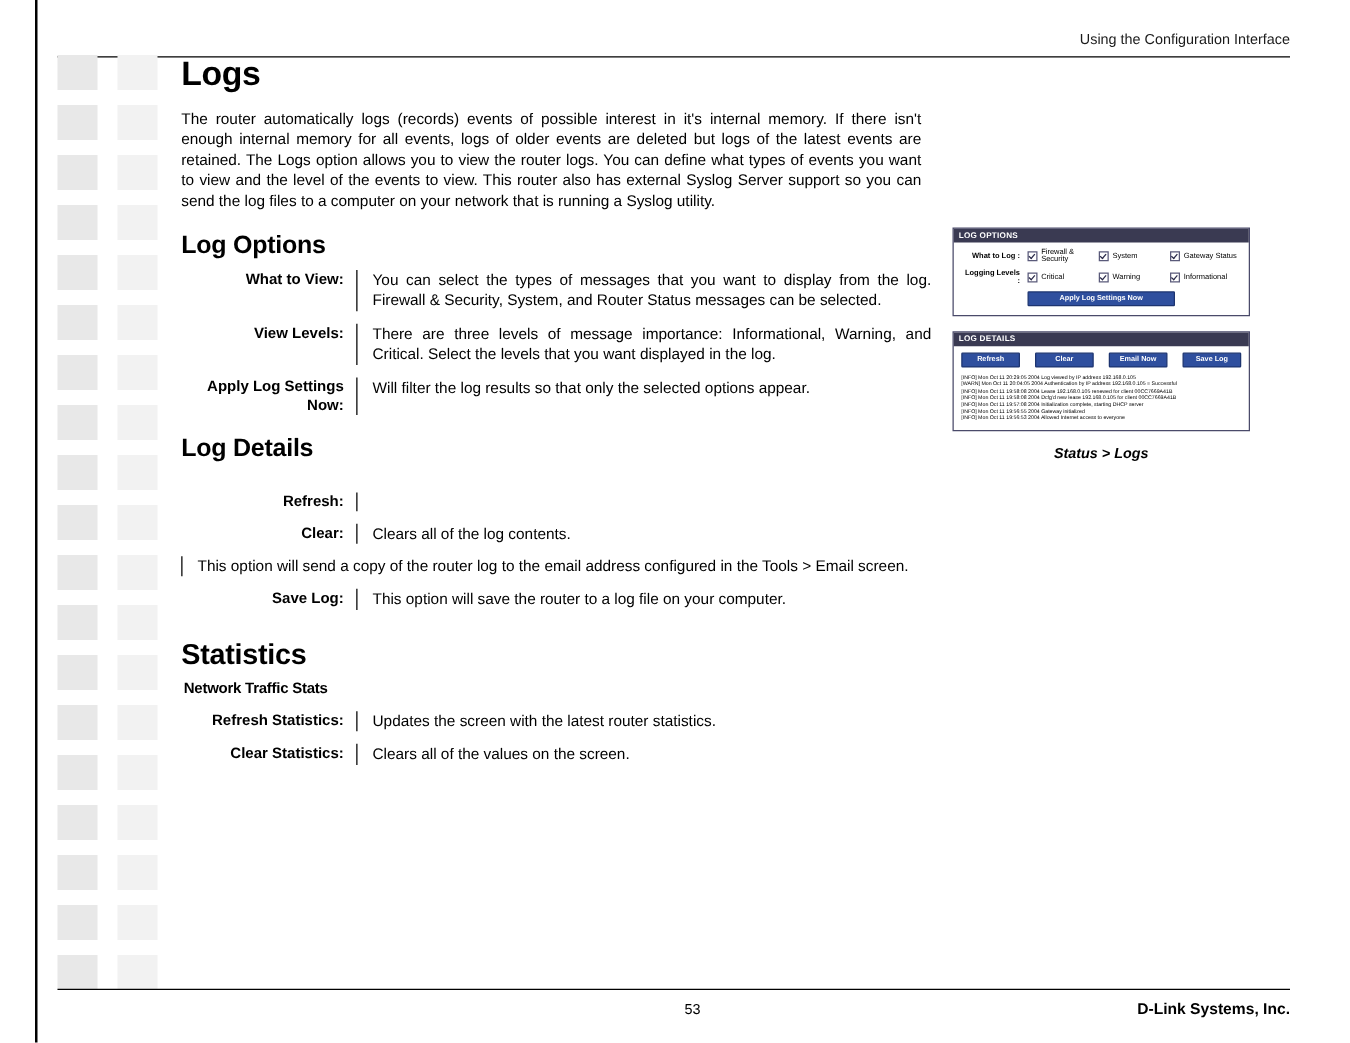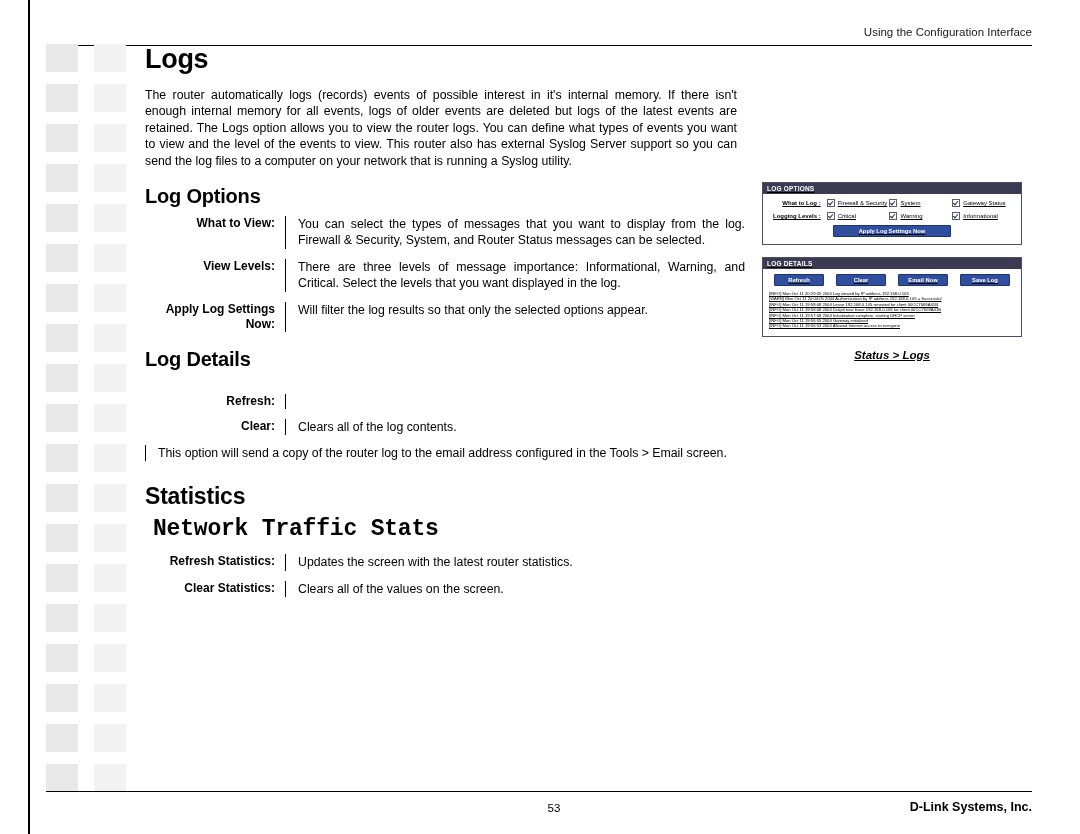--- a/index.html
+++ b/index.html
@@ -84,25 +84,24 @@
     margin: 16px 0 8px 0;
     letter-spacing: -0.2px;
   }
   h2.statistics {
     font-size: 23px;
     font-weight: bold;
     margin: 22px 0 6px 0;
     letter-spacing: -0.2px;
   }
   h3.netstats {
-    font-size: 23px;
-    font-weight: bold;
-    margin: 6px 0 8px 8px;
+    font-size: 12px;
+    font-weight: bold;
+    margin: 6px 0 8px 2px;
     letter-spacing: -0.2px;
-    font-family: Liberation Mono, monospace;
   }
 
   p.intro {
     font-size: 12.3px;
     line-height: 16.4px;
     text-align: justify;
     margin: 12px 0 4px 0;
     width: 592px;
   }
 
@@ -134,22 +133,21 @@
   }
   .defrow.narrow .desc {
     text-align: left;
   }
 
   
   .figure-wrap {
     position: absolute;
     left: 762px;
     top: 182px;
-    width: 260px;
-    text-decoration: underline;
+    width: 238px;
   }
   .panel {
     border: 1px solid #4a4a6a;
     background: #ffffff;
     margin-bottom: 12px;
   }
   .panel-title {
     background: #3a3a52;
     color: #ffffff;
     font-size: 6.5px;
@@ -387,20 +385,25 @@
     <div class="divider"></div>
   </div>
   <div class="defrow narrow">
     <div class="label">Clear:</div>
     <div class="divider"></div>
     <div class="desc">Clears all of the log contents.</div>
   </div>
   <div class="defrow">
     <div class="divider"></div>
     <div class="desc">This option will send a copy of the router log to the email address configured in the Tools &gt; Email screen.</div>
+  </div>
+  <div class="defrow narrow">
+    <div class="label">Save Log:</div>
+    <div class="divider"></div>
+    <div class="desc">This option will save the router to a log file on your computer.</div>
   </div>
 
   <h2 class="statistics">Statistics</h2>
   <h3 class="netstats">Network Traffic Stats</h3>
 
   <div class="defrow narrow" style="margin-top:12px;">
     <div class="label">Refresh Statistics:</div>
     <div class="divider"></div>
     <div class="desc">Updates the screen with the latest router statistics.</div>
   </div>

